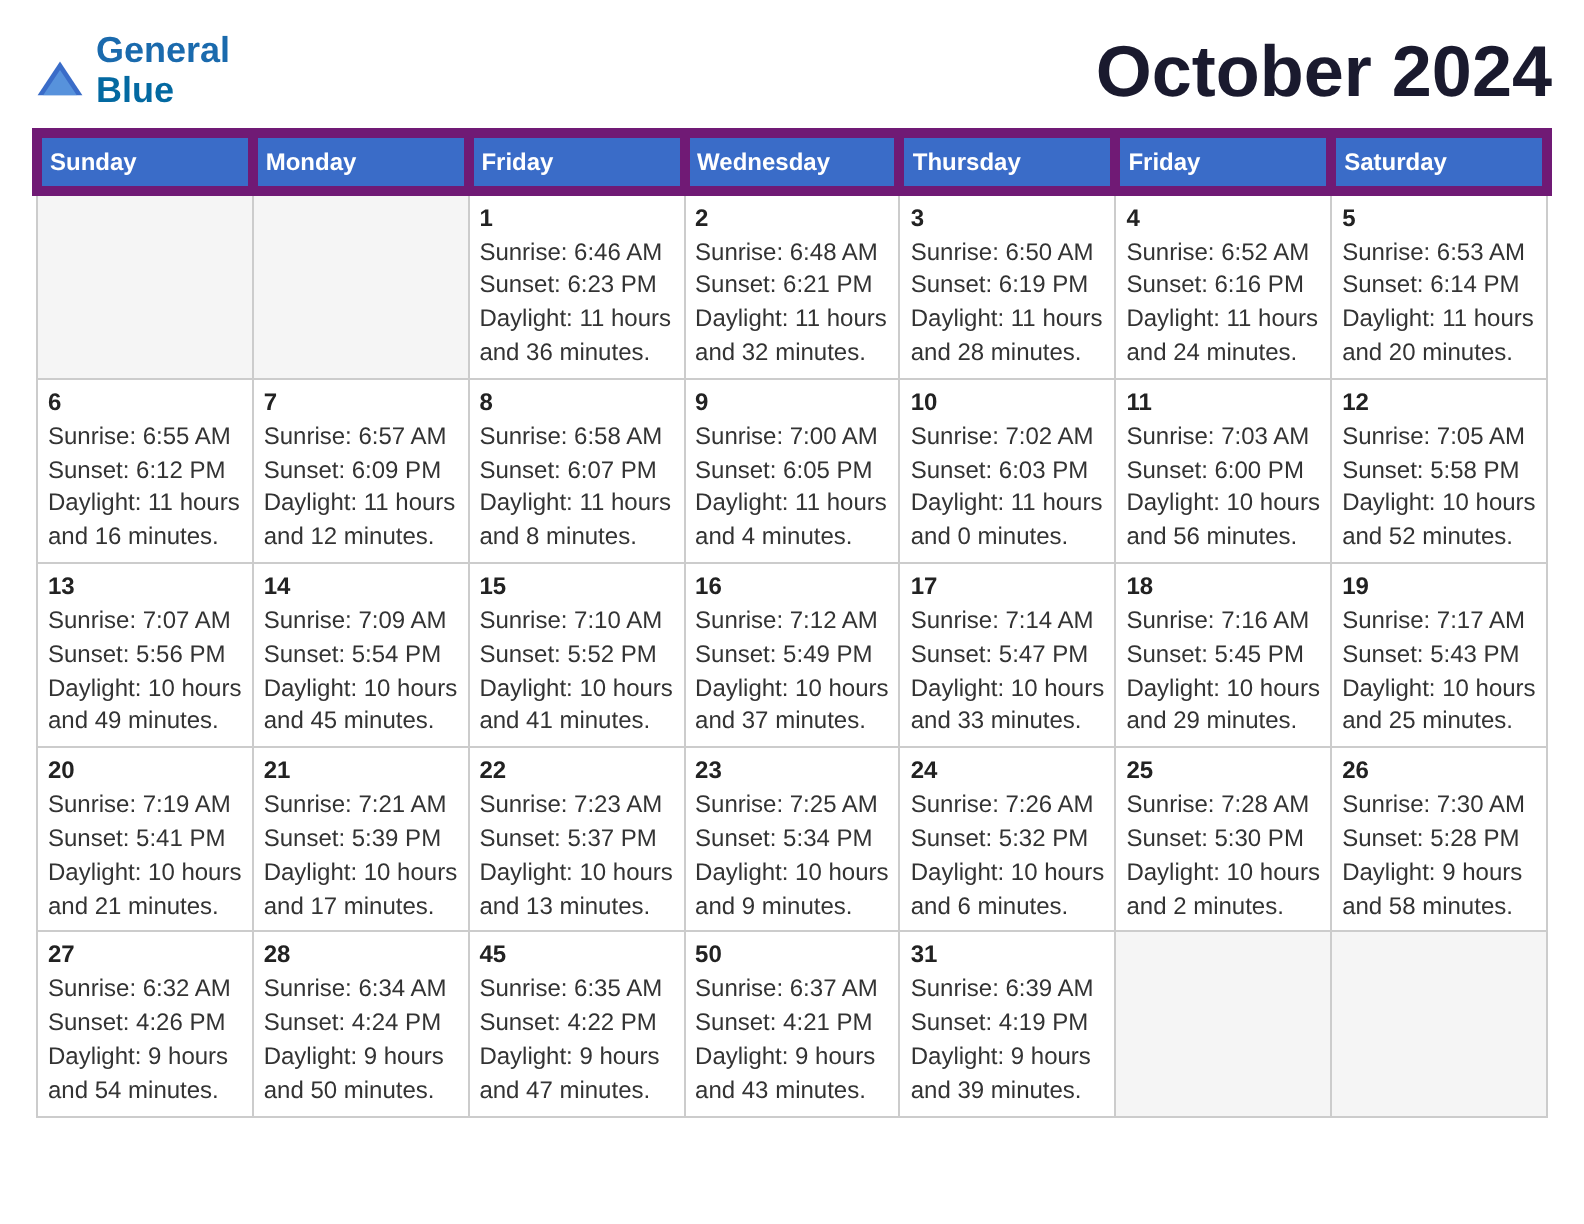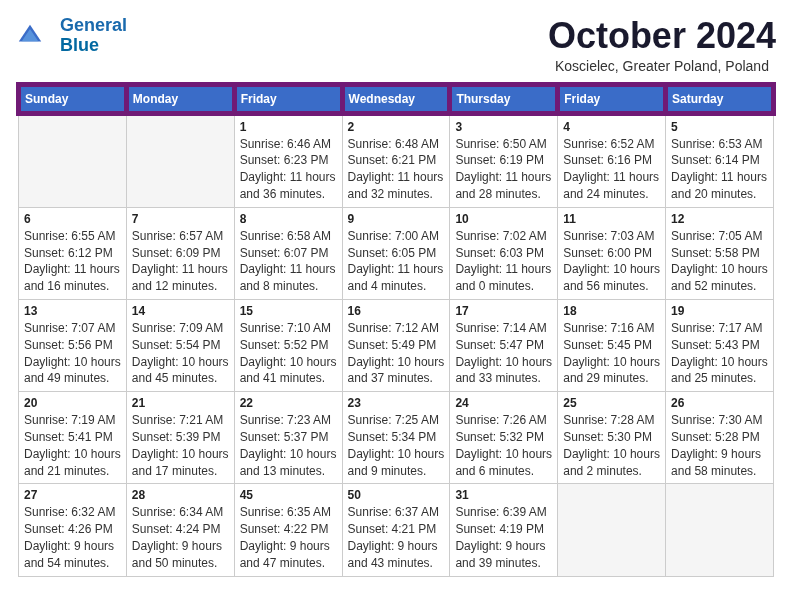--- a/index.html
+++ b/index.html
@@ -11,38 +11,38 @@
       padding: 16px;
     }
     .header {
       display: flex;
       align-items: flex-start;
       justify-content: space-between;
       margin-bottom: 8px;
     }
     .logo {
       display: flex;
-      align-items: center;
-      gap: 16px;
+      align-items: flex-end;
+      gap: 4px;
     }
     .logo-text {
       font-size: 18px;
       font-weight: bold;
       color: #1a1a2e;
       line-height: 1.1;
     }
     .logo-text span {
       color: #1a6aad;
     }
     .logo-icon {
       width: 28px;
       height: 28px;
     }
     .title-area {
-      text-align: center;
+      text-align: left;
     }
     .month-title {
       font-size: 36px;
       font-weight: bold;
       color: #1a1a2e;
       line-height: 1.1;
     }
     .location {
       font-size: 14px;
       color: #333;
@@ -95,21 +95,20 @@
       <polygon points="20,4 36,28 4,28" fill="#3a6cc8"></polygon>
       <polygon points="20,10 32,28 8,28" fill="#6aabea" opacity="0.6"></polygon>
     </svg>
     <div class="logo-text">
       <div><span>General</span></div>
       <div><span style="color:#0369a1">Blue</span></div>
     </div>
   </div>
   <div class="title-area">
     <div class="month-title">October 2024</div>
-    <div class="location">Koscielec, Greater Poland, Poland</div>
   </div>
 </div>
 
 <table>
   <thead>
     <tr>
     <th>Sunday</th>
         <th>Monday</th>
         <th>Friday</th>
         <th>Wednesday</th>

